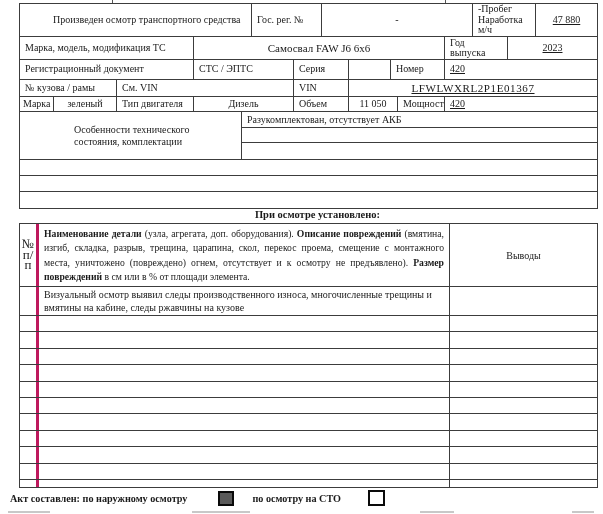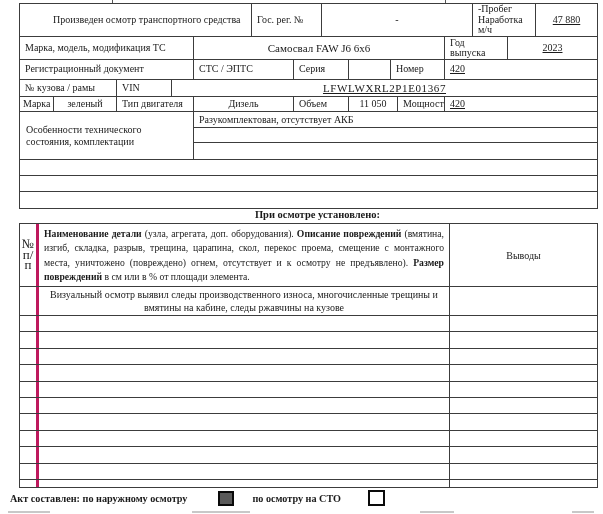--- a/index.html
+++ b/index.html
@@ -27,21 +27,21 @@
     display:flex; align-items:center;
     padding:0 5px; overflow:hidden;
     line-height:10.5px;
   }
   .tc:last-child { border-right:none;text-decoration:underline; }
   .ctr { justify-content:center; text-align:center; }
   .nowrap { white-space:nowrap;margin-left:28px; }
   .r1 { height:33px; } .r2 { height:23px; } .r3 { height:20px; }
   .r4 { height:17px; } .r5 { height:15px; }
   .rsec { height:48px; }
-  .seclabel { width:174px; border-right:1px solid #3c3c3c; display:flex; align-items:center; padding:0 6px; line-height:11.5px; }
+  .seclabel { width:174px; border-right:1px solid #3c3c3c; display:flex; align-items:center; padding:0 6px; line-height:11.5px;margin-left:48px; }
   .subrows { flex:1; display:flex; flex-direction:column; }
   .subrow { height:16px; border-bottom:1px solid #3c3c3c; display:flex; align-items:center; padding:0 5px; }
   .subrow:last-child { border-bottom:none; }
   .big { font-size:11px; }
   .vin-val { font-size:11px; letter-spacing:0.6px; }
   
   .sec-header {
     position:absolute; top:209px; left:16px; width:603px;
     text-align:center; font-weight:bold; font-size:10.5px;
   }
@@ -51,21 +51,21 @@
     border:1px solid #3c3c3c; overflow:hidden;
     display:flex; flex-direction:column;
   }
   .lrow { display:flex; border-bottom:1px solid #3c3c3c; flex:none; }
   .c-num  { width:19px;  border-right:3px solid #be185d; display:flex; align-items:center; justify-content:center; text-align:center; line-height:10.5px; font-size:13px; }
   .c-desc { width:411px; border-right:1px solid #3c3c3c; padding:2px 5px; }
   .c-conc { flex:1; display:flex; align-items:center; justify-content:center; }
   .lheader { height:63px; }
   .lheader .c-desc { text-align:justify; font-size:9.7px; line-height:14.4px; padding-top:3px; }
   .lheader .c-desc b { font-weight:bold; }
-  .lcontent { height:29px;text-align:center; }
+  .lcontent { height:29px; }
   .lcontent .c-desc { font-size:10px; line-height:13px; padding-top:1px; }
   .erow { height:16.4px; }
   
   .footer {
     position:absolute; left:10px; top:490px;
     display:flex; align-items:center;
     font-weight:bold; font-size:10.2px; white-space:nowrap;
   }
   .checkbox { width:16px; height:15px; border:2px solid #0a0a0a; background:#fff; flex:none; }
   .checkbox.checked { background:#5a5a5a; }
@@ -104,20 +104,21 @@
       <div class="tc" style="width:174px">Регистрационный документ</div>
       <div class="tc" style="width:100px">СТС / ЭПТС</div>
       <div class="tc" style="width:55px">Серия</div>
       <div class="tc" style="width:42px"></div>
       <div class="tc" style="width:54px">Номер</div>
       <div class="tc" style="flex:1">420</div>
     </div>
 
     <div class="trow r4">
       <div class="tc" style="width:97px">№ кузова / рамы</div>
+      <div class="tc" style="width:177px">См. VIN</div>
       <div class="tc" style="width:55px">VIN</div>
       <div class="tc ctr vin-val" style="flex:1">LFWLWXRL2P1E01367</div>
     </div>
 
     <div class="trow r5">
       <div class="tc" style="width:34px;padding:0 3px">Марка</div>
       <div class="tc ctr" style="width:63px">зеленый</div>
       <div class="tc" style="width:77px">Тип двигателя</div>
       <div class="tc ctr" style="width:100px">Дизель</div>
       <div class="tc" style="width:55px">Объем</div>

